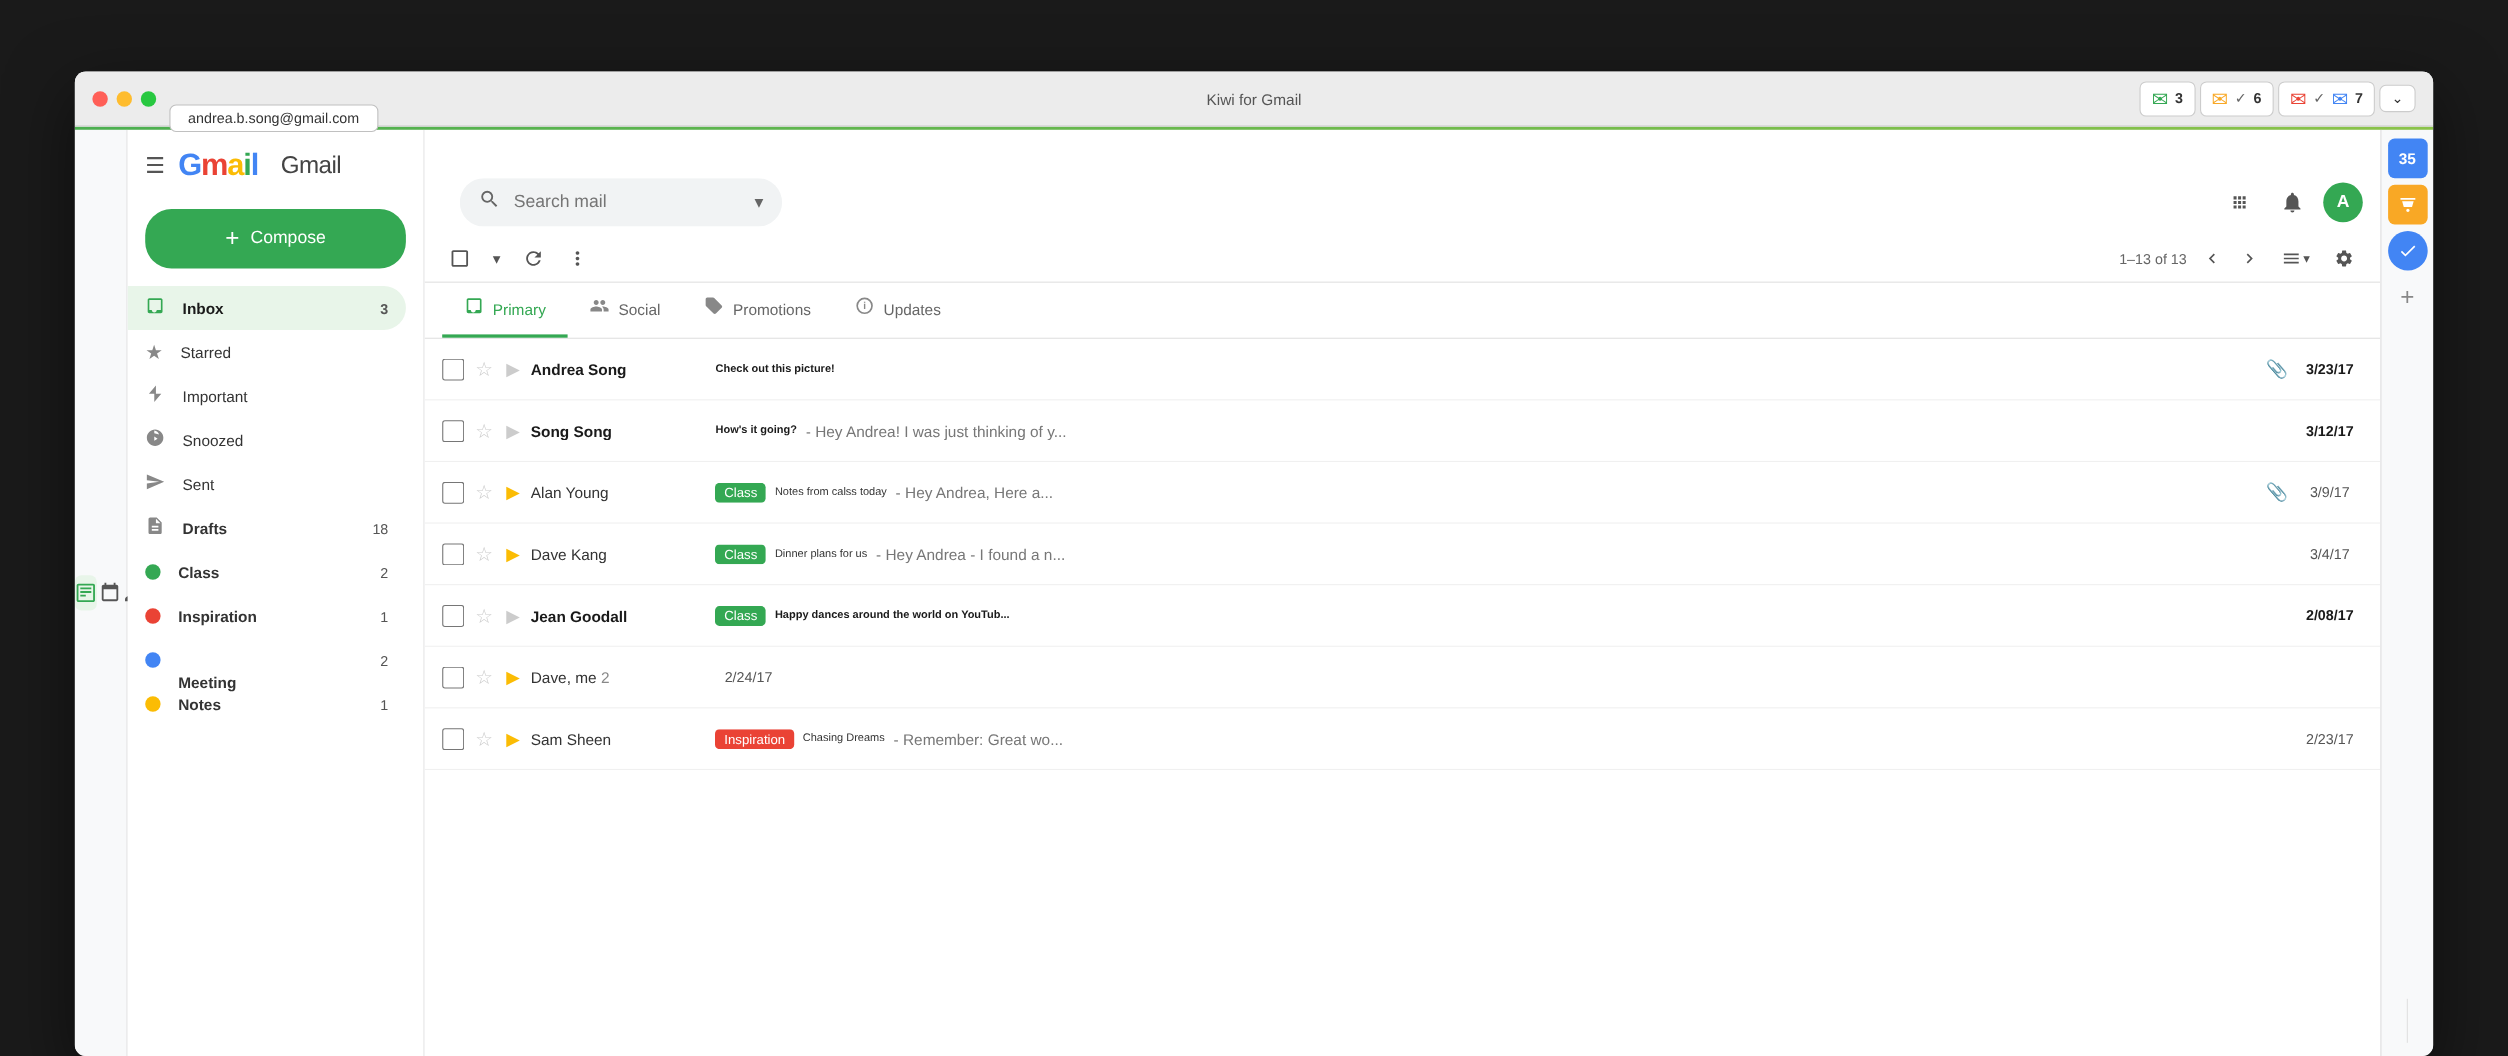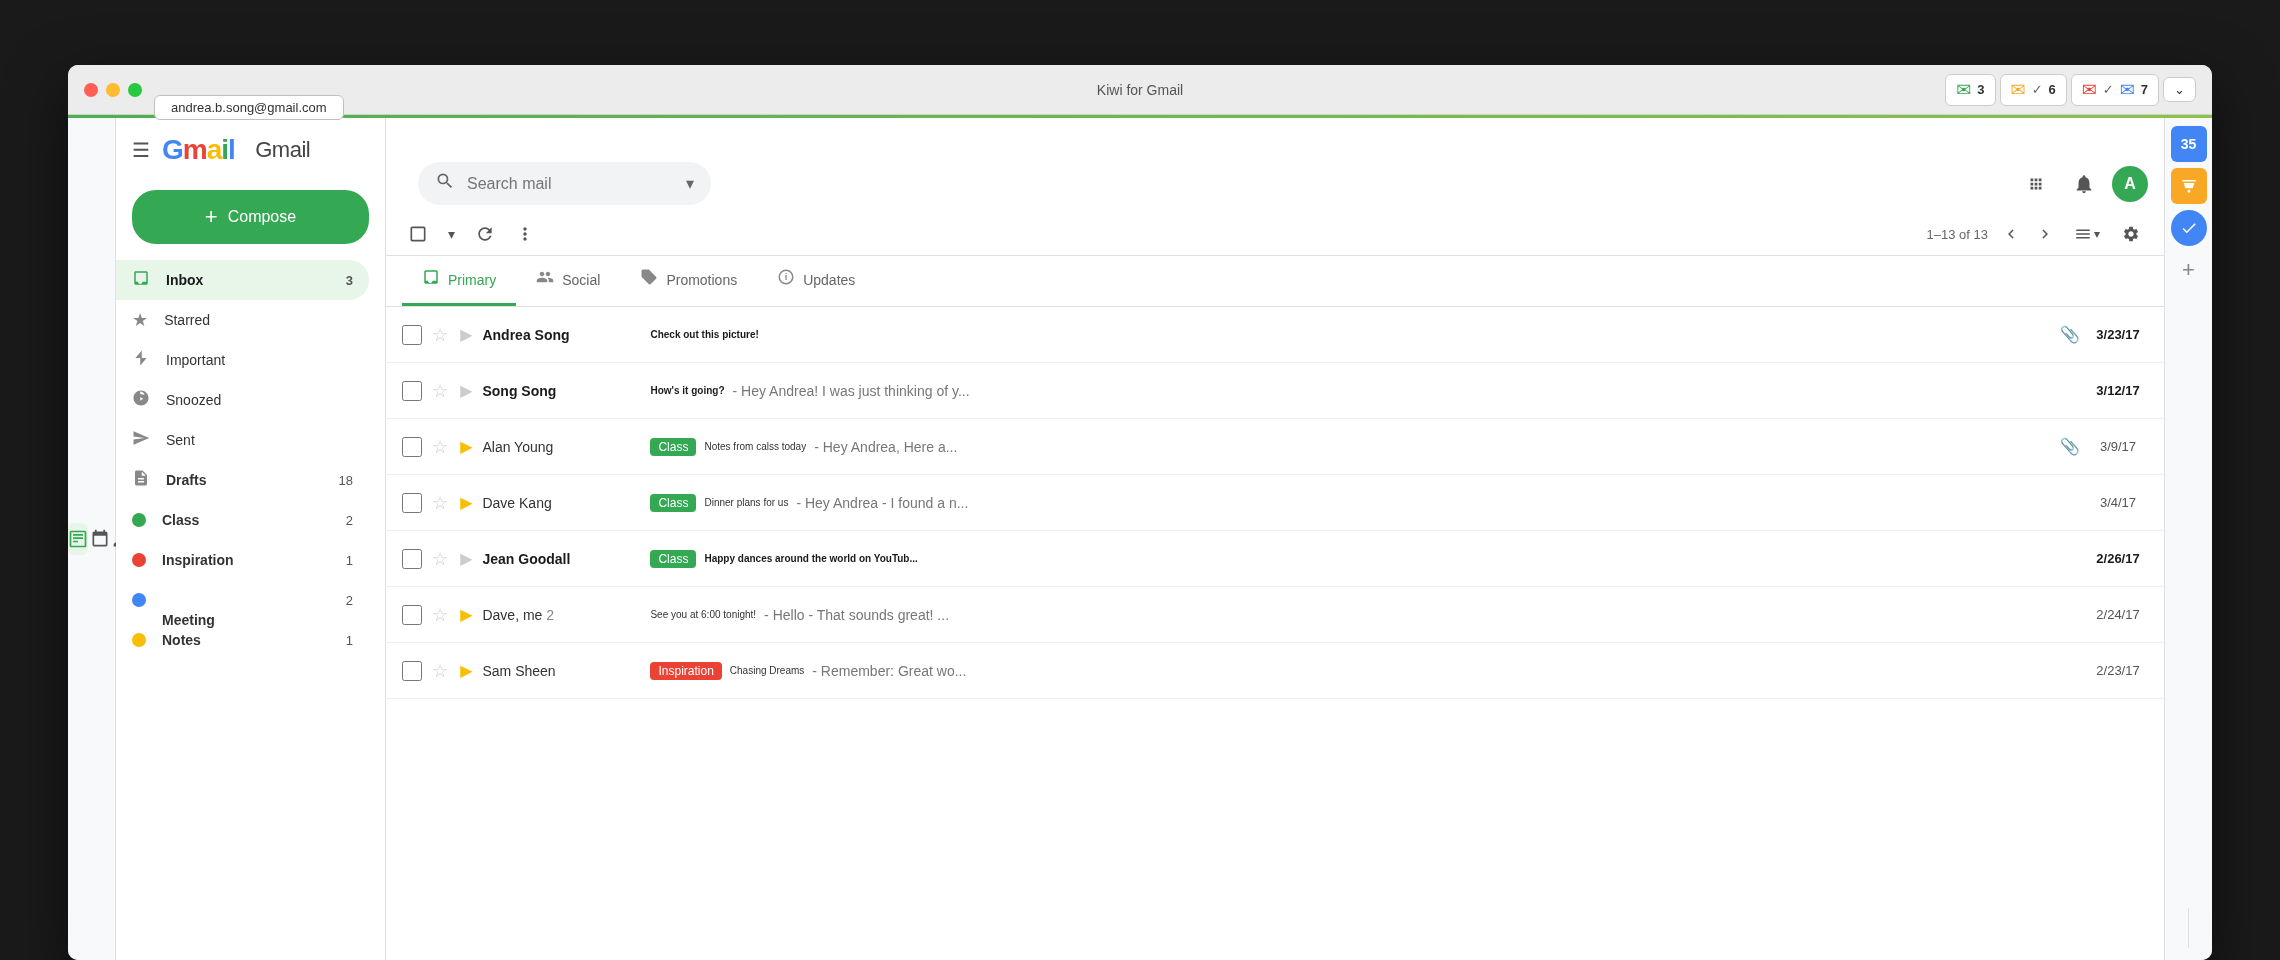--- a/index.html
+++ b/index.html
@@ -840,33 +840,29 @@
         <div class="email-row unread">
           <input type="checkbox" class="email-checkbox" style="">
           <span class="email-star">☆</span>
           <span class="email-important" style="color:#ccc;font-size:16px;">▶</span>
           <span class="sender-name">Jean Goodall</span>
           <div class="email-body-preview">
             <span class="email-tag tag-class">Class</span>
             <span class="subject-text">Happy dances around the world on YouTub...</span>
           </div>
           <div class="email-meta">
-            <span class="email-date">2/26/17</span>
+            <span class="email-date">2/08/17</span>
           </div>
         </div>
 
         <div class="email-row">
           <input type="checkbox" class="email-checkbox" style="">
           <span class="email-star">☆</span>
           <span class="email-important important" style="color:#fbbc04;font-size:16px;">▶</span>
           <span class="sender-name">Dave, me <span style="color:#888;font-weight:400;">2</span></span>
-          <div class="email-body-preview">
-            <span class="subject-text">See you at 6:00 tonight!</span>
-            <span class="preview-text">- Hello - That sounds great! ...</span>
-          </div>
           <div class="email-meta">
             <span class="email-date">2/24/17</span>
           </div>
         </div>
 
         <div class="email-row">
           <input type="checkbox" class="email-checkbox" style="">
           <span class="email-star">☆</span>
           <span class="email-important important" style="color:#fbbc04;font-size:16px;">▶</span>
           <span class="sender-name">Sam Sheen</span>

